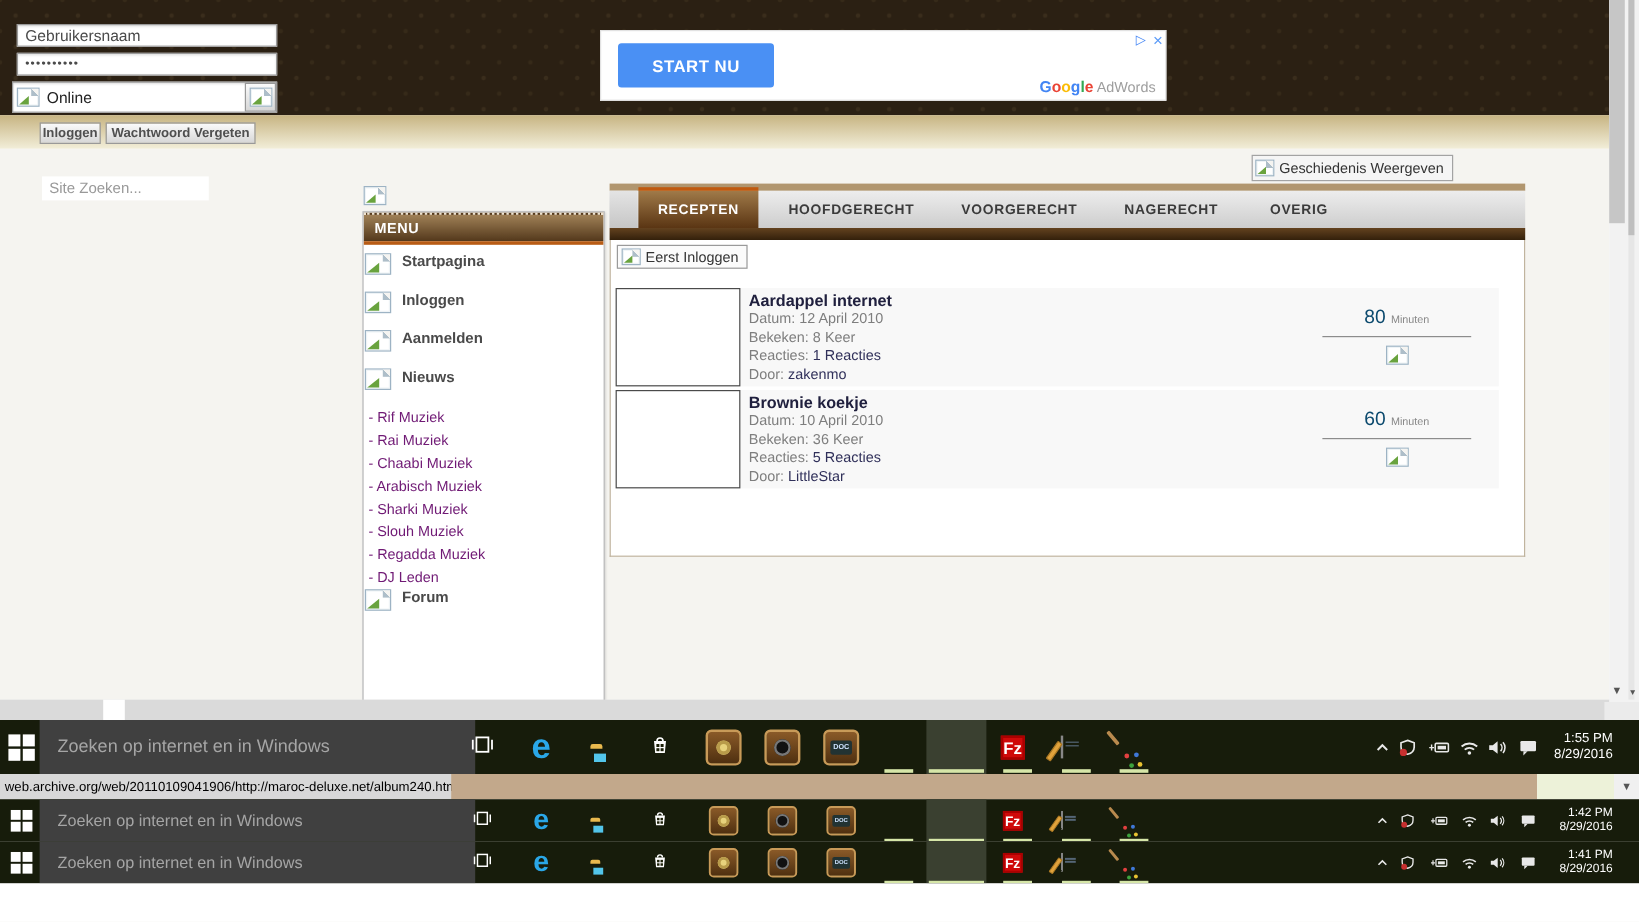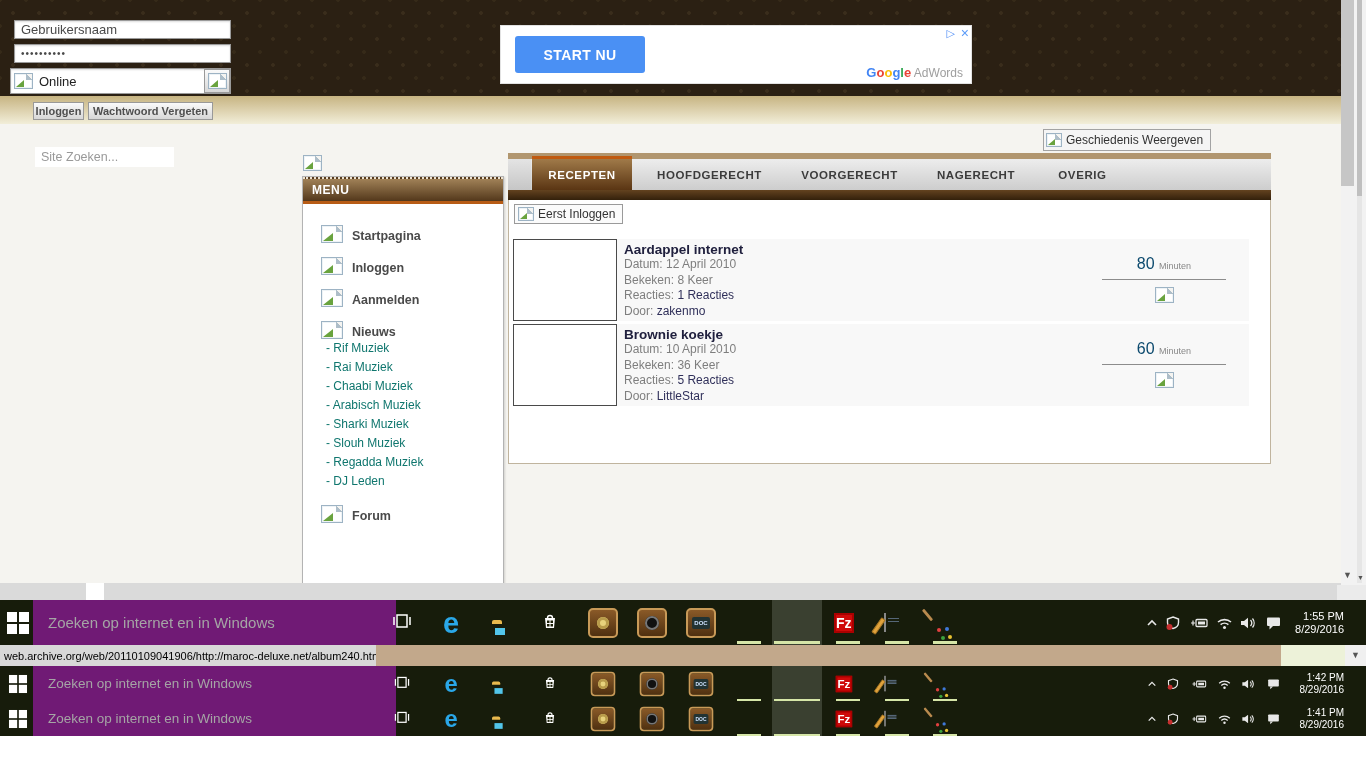--- a/index.html
+++ b/index.html
@@ -41,23 +41,23 @@
   #ad .brand b{font-size:13px}
   #ad .adx{position:absolute;top:1px;right:16px;color:#4c8bf5;font-size:11px}
   #ad .adclose{position:absolute;top:-1px;right:2px;color:#5b9bf8;font-size:14px}
 
   
   #menubox{left:302px;top:176px;width:200px;height:407px;background:#fff;border:1px solid #b3b3b3;
            overflow:hidden;box-shadow:1px 1px 2px rgba(0,0,0,.15)}
   #menuhdr{height:22px;line-height:22px;padding-left:9px;color:#fff;font-weight:bold;font-size:12px;
            letter-spacing:.5px;background:linear-gradient(#a08157,#53381b);
            border-top:2px dotted #efe4d2;border-bottom:3px solid #b85c15}
-  .mitem{display:flex;align-items:flex-end;gap:9px;height:32px;font-weight:bold;color:#4a4a4a;
-         font-size:12.5px;padding-left:18px}
-  .msub{padding-left:23px;line-height:19px;font-size:12px;color:#0f766e}
+  .mitem{display:flex;align-items:flex-start;gap:9px;height:32px;font-weight:bold;color:#4a4a4a;
+         font-size:12.5px;padding-left:1px}
+  .msub{padding-left:4px;line-height:19px;font-size:12px;color:#701a75}
 
   
   #cbox{left:508px;top:153px;width:763px;height:310px}
   #cbox .topstrip{height:6px;background:#b1966f}
   #tabstrip{height:31px;background:linear-gradient(#ededed,#cdcdcd);position:relative;
             border-bottom:0;display:flex}
   .tabstub{width:23px;background:linear-gradient(#e4e4e4,#c6c6c6);margin-right:1px}
   .tab{display:flex;align-items:center;justify-content:center;font-weight:bold;font-size:11.5px;
        letter-spacing:.6px;color:#3b3b3b}
   .tab.active{background:linear-gradient(#a07a49,#5a3513);color:#fff;border-top:3px solid #c05a10;
@@ -88,21 +88,21 @@
   #stripnotch{left:86px;top:583px;width:18px;height:17px;background:#fff}
   #scorner{left:1337px;top:585px;width:29px;height:15px;background:#ebebeb}
   #sbregion{left:1341px;top:0;width:25px;height:585px;background:#f2f2f2}
   .sthumb{background:#c6c6c6}
   .sarrow{color:#555;font-size:9px;line-height:9px}
 
   
   .taskbar{left:0;width:1366px;background:#171c0b;overflow:hidden}
   .cell{position:absolute;top:50%;transform:translateY(-50%)}
   .tb-s .cell{transform:translateY(-50%) scale(.82)}
-  .sbox{position:absolute;left:33px;width:348px;top:0;bottom:0;background:#701a75;color:#a5a5a5;
+  .sbox{position:absolute;left:33px;width:348px;top:0;bottom:0;background:#404040;color:#a5a5a5;
         display:flex;align-items:center;padding-left:15px;font-size:15px}
   .tb-s .sbox{font-size:13.5px}
   .winlogo{display:grid;grid-template-columns:10px 10px;grid-template-rows:10px 10px;gap:2px}
   .winlogo i{background:#fff;display:block}
   .hl{position:absolute;left:772px;width:50px;top:0;bottom:0;background:#3a4030}
   .ul{position:absolute;bottom:1px;height:3px;background:#d6e6a8}
   .tb-s .ul{bottom:0;height:2px}
   .edge{font-size:29px;font-weight:bold;color:#2aa7e8;line-height:29px}
   .folder{width:25px;height:17px;background:linear-gradient(#f6d678,#e9b94e);border-radius:2px;position:relative}
   .folder::before{content:"";position:absolute;top:-3px;left:0;width:10px;height:4px;background:#e9b94e;

